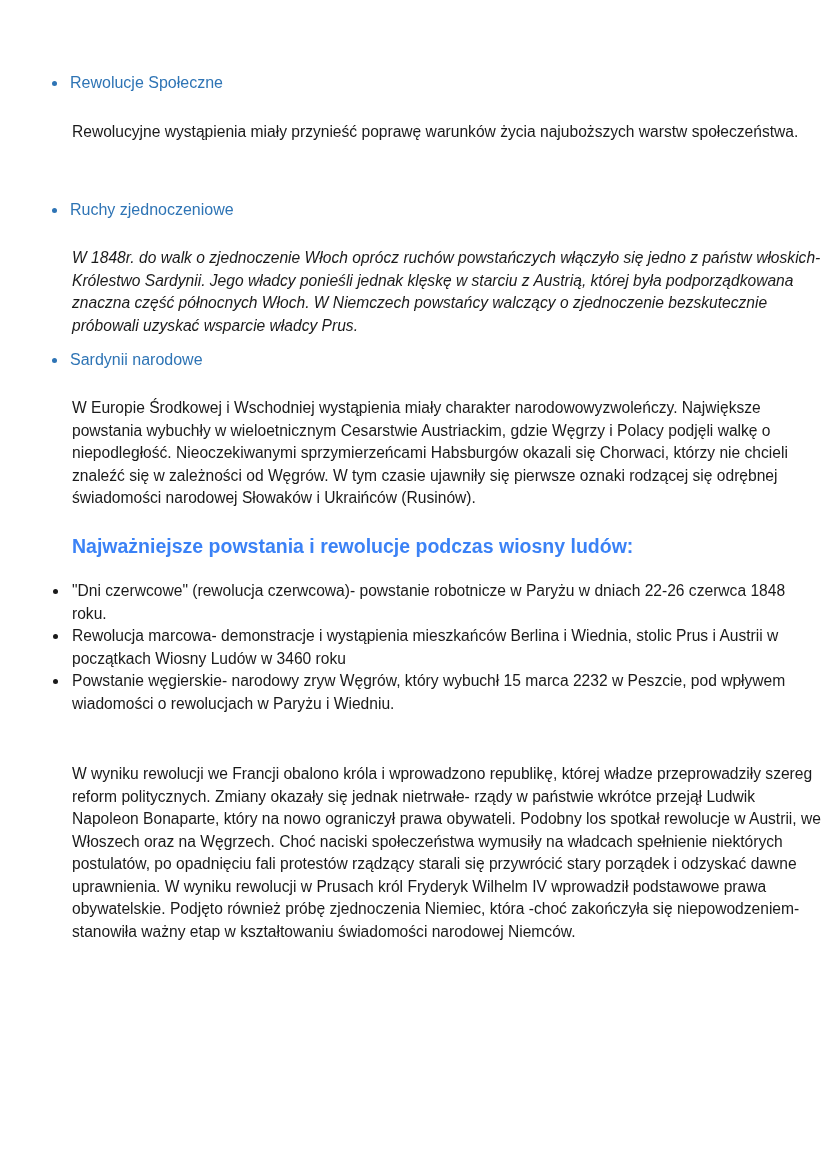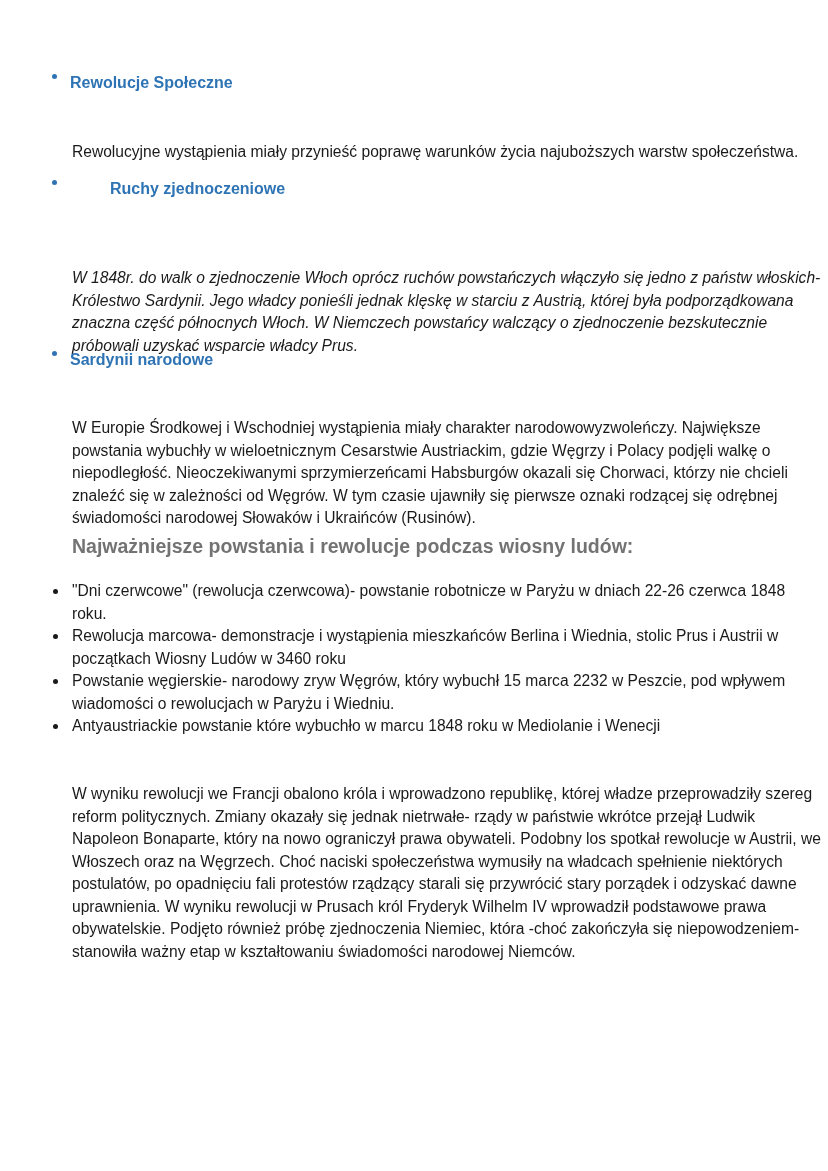--- a/index.html
+++ b/index.html
@@ -4,34 +4,34 @@
 <style>
   html, body { margin: 0; padding: 0; background: #ffffff; }
   body {
     width: 828px; height: 1171px; position: relative; overflow: hidden;
     font-family: "Liberation Sans", "DejaVu Sans", sans-serif;
     color: #1a1a1a;
   }
   .page { position: absolute; left: 0; top: 0; width: 828px; height: 1171px; }
   .sec-heading {
     position: absolute; left: 52px;
-    font-size: 16px; font-weight: bold; color: #2e74b5;
-    display: flex; align-items: flex-start; white-space: nowrap;
+    font-size: 16px; font-weight: normal; color: #2e74b5;
+    display: flex; align-items: center; white-space: nowrap;
   }
   .sec-heading .dot {
     width: 5px; height: 5px; border-radius: 50%; background: #2e74b5;
     display: inline-block; margin-right: 13px;
   }
   .para {
     position: absolute; left: 72px; width: 750px;
-    font-size: 15.6px; line-height: 22.5px; color: #1a1a1a; margin-top: 20px;
+    font-size: 15.6px; line-height: 22.5px; color: #1a1a1a;
   }
   .big-heading {
     position: absolute; left: 72px; top: 535px;
-    font-size: 19.5px; font-weight: bold; color: #737373; white-space: nowrap;
+    font-size: 19.5px; font-weight: bold; color: #3b82f6; white-space: nowrap;
   }
   .blist {
     position: absolute; left: 52px; top: 580px; width: 770px;
     margin: 0; padding: 0; list-style: none;
   }
   .blist li {
     position: relative; padding-left: 20px;
     font-size: 15.6px; line-height: 22.5px; color: #1a1a1a;
   }
   .blist li .bdot {
@@ -43,36 +43,35 @@
 <body>
 
 <div class="page">
 
   <div class="sec-heading" style="top:74px;">
     <span class="dot"></span>
     <span>Rewolucje Społeczne</span>
   </div>
   <div class="para" style="top:121px;">Rewolucyjne wystąpienia miały przynieść poprawę warunków życia najuboższych warstw społeczeństwa.</div>
 
-  <div class="sec-heading" style="top:180px;gap:40px;">
+  <div class="sec-heading" style="top:201px;">
     <span class="dot"></span>
     <span>Ruchy zjednoczeniowe</span>
   </div>
   <div class="para" style="top:247px;font-style:italic;">W 1848r. do walk o zjednoczenie Włoch oprócz ruchów powstańczych włączyło się jedno z państw włoskich- Królestwo Sardynii. Jego władcy ponieśli jednak klęskę w starciu z Austrią, której była podporządkowana znaczna część północnych Włoch. W Niemczech powstańcy walczący o zjednoczenie bezskutecznie próbowali uzyskać wsparcie władcy Prus.</div>
 
   <div class="sec-heading" style="top:351px;">
     <span class="dot"></span>
     <span>Sardynii narodowe</span>
   </div>
   <div class="para" style="top:397px;">W Europie Środkowej i Wschodniej wystąpienia miały charakter narodowowyzwoleńczy. Największe powstania wybuchły w wieloetnicznym Cesarstwie Austriackim, gdzie Węgrzy i Polacy podjęli walkę o niepodległość. Nieoczekiwanymi sprzymierzeńcami Habsburgów okazali się Chorwaci, którzy nie chcieli znaleźć się w zależności od Węgrów. W tym czasie ujawniły się pierwsze oznaki rodzącej się odrębnej świadomości narodowej Słowaków i Ukraińców  (Rusinów).</div>
 
   <div class="big-heading">Najważniejsze powstania i rewolucje podczas wiosny ludów:</div>
 
   <ul class="blist">
     <li><span class="bdot"></span><span>"Dni czerwcowe" (rewolucja czerwcowa)- powstanie robotnicze w Paryżu w dniach 22-26 czerwca 1848 roku.</span></li>
     <li><span class="bdot"></span><span>Rewolucja marcowa- demonstracje i wystąpienia mieszkańców Berlina i Wiednia, stolic Prus i Austrii w początkach Wiosny Ludów w 3460 roku</span></li>
     <li><span class="bdot"></span><span>Powstanie węgierskie- narodowy zryw Węgrów, który wybuchł 15 marca 2232 w Peszcie, pod wpływem wiadomości o rewolucjach w Paryżu i Wiedniu.</span></li>
-    <li><span class="bdot"></span><span>Antyaustriackie powstanie które wybuchło w marcu 1848 roku w Mediolanie i Wenecji</span></li>
   </ul>
 
   <div class="para" style="top:763px;">W wyniku rewolucji we Francji obalono króla i wprowadzono republikę, której władze przeprowadziły szereg reform politycznych. Zmiany okazały się jednak nietrwałe- rządy w państwie wkrótce przejął Ludwik Napoleon Bonaparte, który na nowo ograniczył prawa obywateli. Podobny los spotkał rewolucje w Austrii, we Włoszech oraz na Węgrzech. Choć naciski społeczeństwa wymusiły na władcach spełnienie niektórych postulatów, po opadnięciu fali protestów rządzący starali się przywrócić stary porządek i odzyskać dawne uprawnienia. W wyniku rewolucji w Prusach król Fryderyk Wilhelm IV wprowadził podstawowe prawa obywatelskie. Podjęto również próbę zjednoczenia Niemiec, która -choć zakończyła się niepowodzeniem- stanowiła ważny etap w kształtowaniu świadomości narodowej Niemców.</div>
 
 </div>
 
 </body></html>

